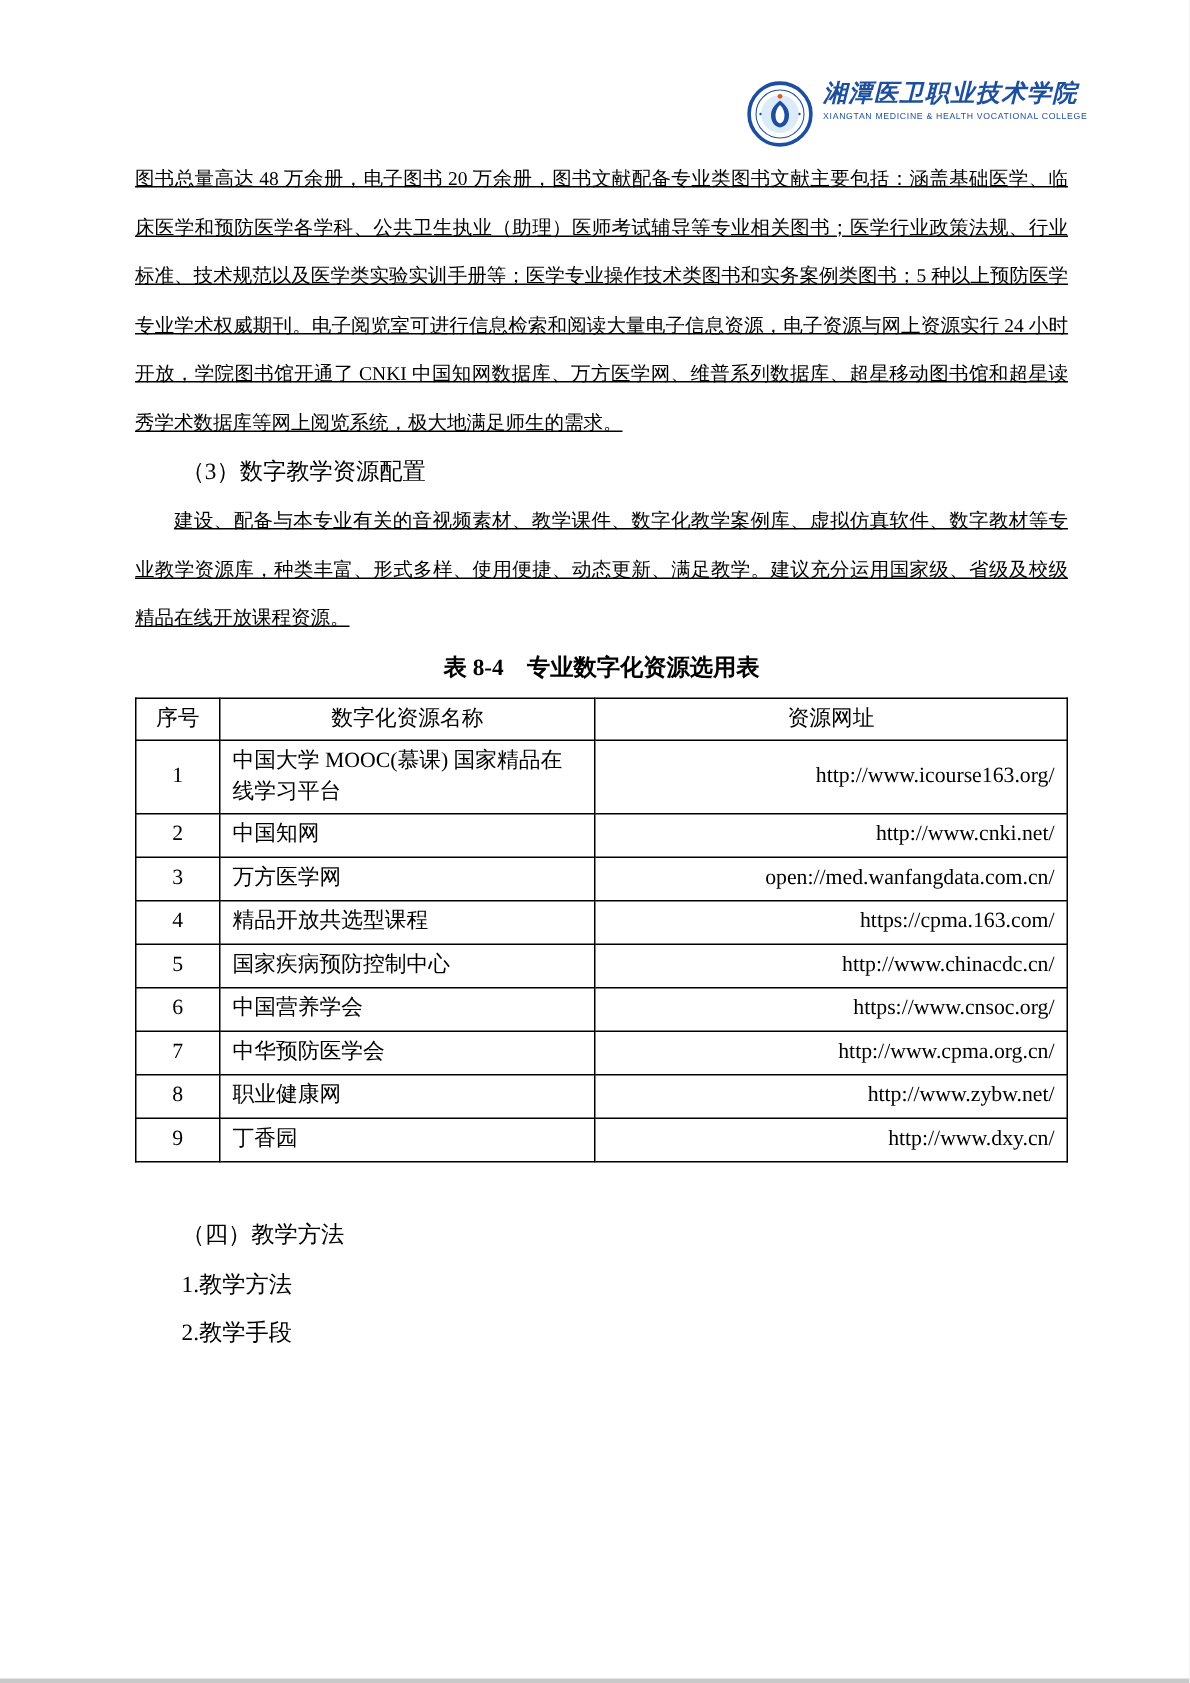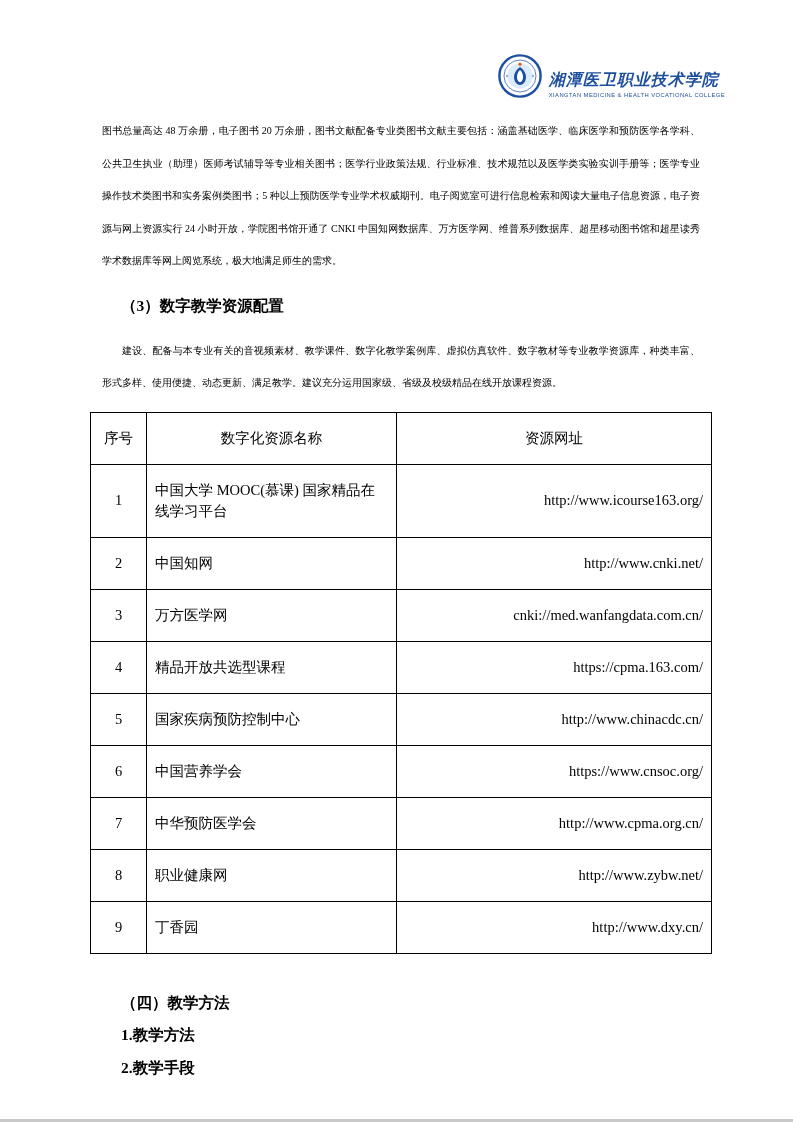--- a/index.html
+++ b/index.html
@@ -15,21 +15,21 @@
     overflow: hidden;
     border-bottom: 3px solid #c9c9c9;
   }
 
   
   .hdr {
     position: absolute;
     top: 54px;
     right: 68px;
     display: flex;
-    align-items: flex-end;
+    align-items: flex-start;
     gap: 7px;
   }
   .emblem { width: 44px; height: 44px; flex: 0 0 auto; }
   .logo-text { display: flex; flex-direction: column; line-height: 1.1; }
   .logo-cn {
     color: #1d4f9e;
     font-weight: bold;
     font-size: 16px;
     letter-spacing: 1px;
     font-style: italic;
@@ -45,48 +45,49 @@
   }
 
   
   .content {
     position: absolute;
     left: 90px;
     top: 103px;
     width: 622px;
   }
   .para {
-    font-size: 10px;
+    font-size: 13px;
     line-height: 32.6px;
     text-align: justify;
-    margin: 12px;
+    margin: 0;
+    text-decoration: underline;
   }
   .indent { text-indent: 2em; }
   .bhead {
     font-size: 15.5px;
     line-height: 32.6px;
-    font-weight: bold;
+    font-weight: normal;
     text-indent: 2em;
     margin: 0;
   }
   .tbl-caption {
     text-align: center;
     font-weight: bold;
     font-size: 15.5px;
     line-height: 30px;
     margin: 2px 0 4px 0;
   }
   table.res {
     width: 100%;
     border-collapse: collapse;
     font-size: 14.5px;
   }
   table.res th, table.res td {
     border: 1px solid #000;
-    padding: 15px 8px;
+    padding: 3px 8px;
     line-height: 21px;
     font-weight: normal;
     vertical-align: middle;
   }
   table.res th { text-align: center; height: 28px; }
   td.c-num { text-align: center; width: 56px; }
   td.c-name { width: 250px; text-align: left; }
   td.c-url { text-align: right; }
   table.res td { height: 29px; }
 
@@ -125,20 +126,21 @@
   </div>
 
   <div class="content">
 
     <p class="para">图书总量高达 48 万余册，电子图书 20 万余册，图书文献配备专业类图书文献主要包括：涵盖基础医学、临床医学和预防医学各学科、公共卫生执业（助理）医师考试辅导等专业相关图书；医学行业政策法规、行业标准、技术规范以及医学类实验实训手册等；医学专业操作技术类图书和实务案例类图书；5 种以上预防医学专业学术权威期刊。电子阅览室可进行信息检索和阅读大量电子信息资源，电子资源与网上资源实行 24 小时开放，学院图书馆开通了 CNKI 中国知网数据库、万方医学网、维普系列数据库、超星移动图书馆和超星读秀学术数据库等网上阅览系统，极大地满足师生的需求。</p>
 
     <p class="bhead">（3）数字教学资源配置</p>
 
     <p class="para indent">建设、配备与本专业有关的音视频素材、教学课件、数字化教学案例库、虚拟仿真软件、数字教材等专业教学资源库，种类丰富、形式多样、使用便捷、动态更新、满足教学。建议充分运用国家级、省级及校级精品在线开放课程资源。</p>
 
+    <div class="tbl-caption">表 8-4　专业数字化资源选用表</div>
 
     <table class="res">
       <colgroup>
           <col style="width:56px">
           <col style="width:250px">
           <col>
         </colgroup>
       <thead>
         <tr>
           <th>序号</th>
@@ -153,21 +155,21 @@
           <td class="c-url">http://www.icourse163.org/</td>
         </tr>
         <tr>
           <td class="c-num">2</td>
           <td class="c-name">中国知网</td>
           <td class="c-url">http://www.cnki.net/</td>
         </tr>
         <tr>
           <td class="c-num">3</td>
           <td class="c-name">万方医学网</td>
-          <td class="c-url">cnki://med.wanfangdata.com.cn/</td>
+          <td class="c-url">open://med.wanfangdata.com.cn/</td>
         </tr>
         <tr>
           <td class="c-num">4</td>
           <td class="c-name">精品开放共选型课程</td>
           <td class="c-url">https://cpma.163.com/</td>
         </tr>
         <tr>
           <td class="c-num">5</td>
           <td class="c-name">国家疾病预防控制中心</td>
           <td class="c-url">http://www.chinacdc.cn/</td>

